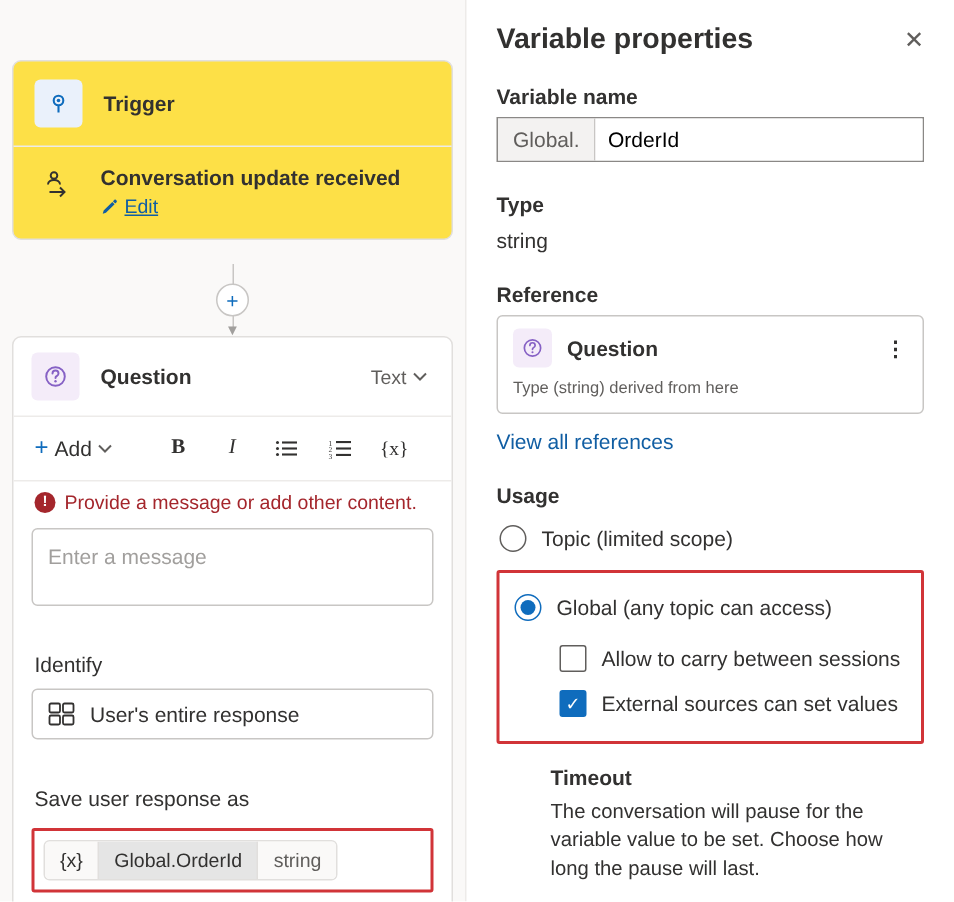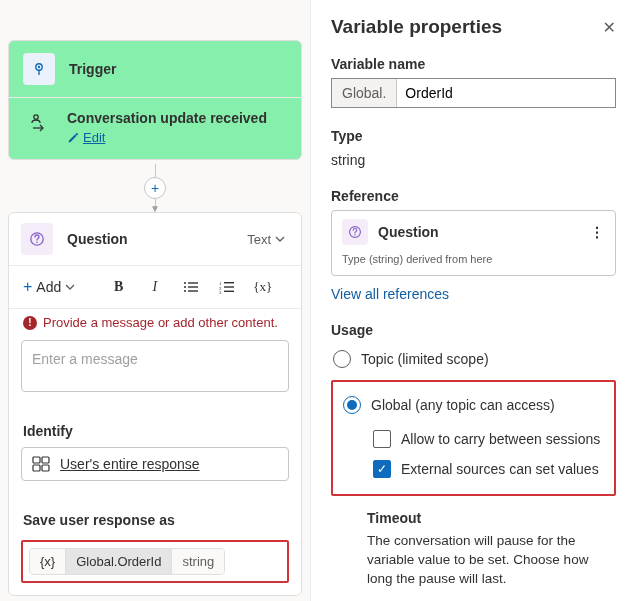--- a/index.html
+++ b/index.html
@@ -28,24 +28,24 @@
       top: 0;
       width: 326px;
       height: 601px;
       background: #fff;
       padding: 16px 20px;
       border-left: 1px solid #edebe9;
       overflow: hidden;
     }
     
     .trigger-card {
-      background: #86efac;
+      background: #fde047;
       border: 1px solid #e1dfdd;
       border-radius: 6px;
-      margin: 0 8px 4px 8px;
+      margin: 0 8px 16px 8px;
     }
     .trigger-head {
       display: flex;
       align-items: center;
       padding: 12px 14px;
       border-bottom: 1px solid #edebe9;
     }
     .trigger-icon-box {
       width: 32px;
       height: 32px;
@@ -207,36 +207,35 @@
     .msg-input {
       margin: 4px 12px 12px 12px;
       border: 1px solid #c8c6c4;
       border-radius: 4px;
       padding: 10px;
       color: #a19f9d;
       font-size: 14px;
       min-height: 52px;
     }
     .section-label {
-      font-weight: 700;
+      font-weight: 400;
       padding: 4px 14px 8px 14px;
       font-size: 14px;
       margin-top: 27px;
     }
     .identify-box {
       margin: 0 12px 14px 12px;
       border: 1px solid #c8c6c4;
       border-radius: 4px;
       padding: 8px 10px;
       display: flex;
       align-items: center;
       gap: 10px;
       font-size: 14px;
       cursor: pointer;
-      text-decoration: underline;
     }
     .save-chip-outer {
       margin: 4px 12px 12px 12px;
       border: 2px solid #d13438;
       padding: 6px;
       border-radius: 2px;
     }
     .save-chip {
       display: inline-flex;
       align-items: center;

